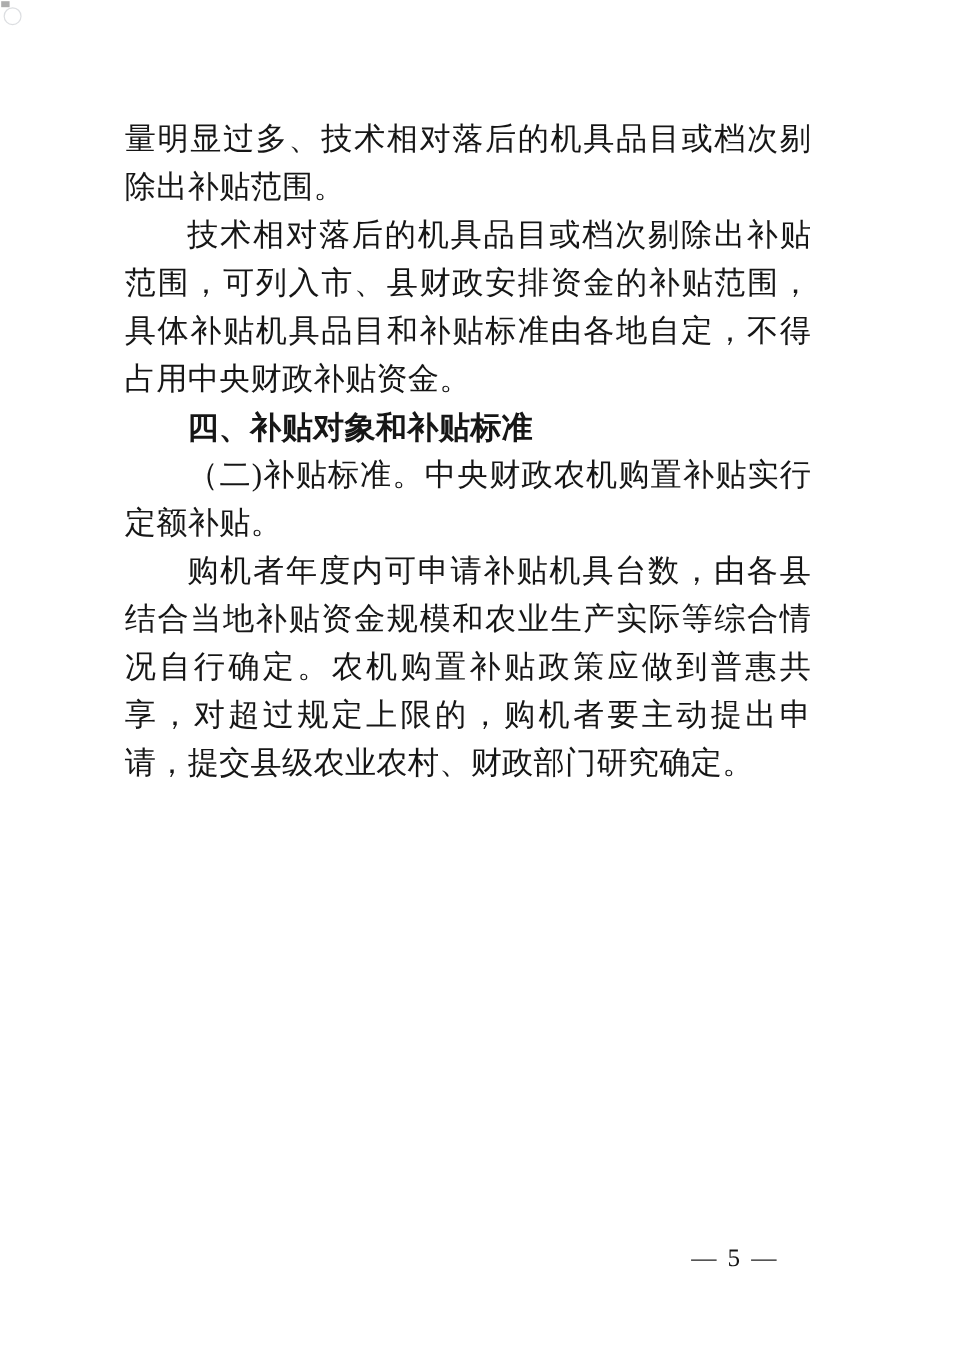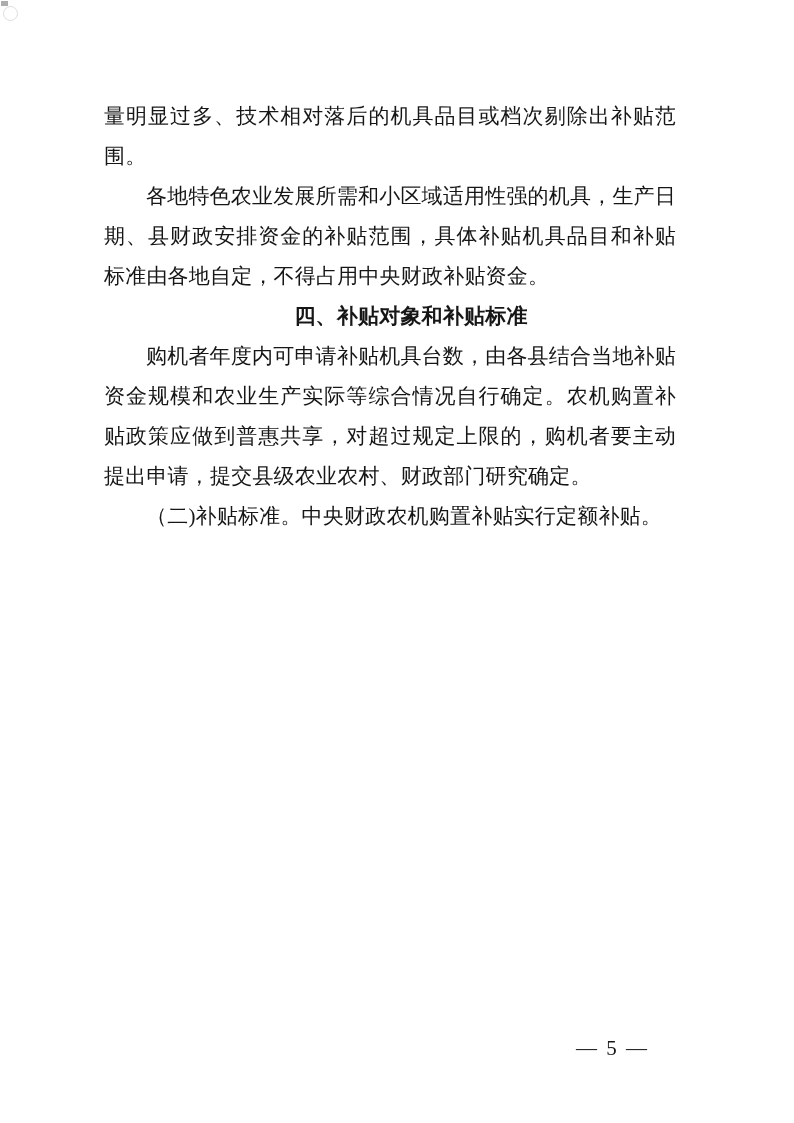--- a/index.html
+++ b/index.html
@@ -40,34 +40,34 @@
     opacity: 0.5;
   }
   .content {
     position: absolute;
     left: 104px;
     top: 96px;
     width: 572px;
   }
   .para {
     margin: 0;
-    font-size: 21px;
+    font-size: 26px;
     line-height: 40px;
     letter-spacing: 0.2px;
     text-align: justify;
     text-indent: 2em;
     word-break: break-all;
   }
   .para.no-indent {
     text-indent: 0;
   }
   .para.heading {
     font-weight: bold;
     font-family: "Liberation Sans", "DejaVu Sans", sans-serif;
-    text-align: center;
+    text-align: left;
   }
   .page-number {
     position: absolute;
     left: 576px;
     top: 1036px;
     font-size: 21px;
     line-height: 24px;
     letter-spacing: 2px;
     color: #161616;
     white-space: nowrap;
@@ -76,21 +76,21 @@
 </head>
 <body>
 
 <div class="page">
 
   <div class="scan-dot"></div>
   <div class="scan-ring"></div>
 
   <div class="content">
     <p class="para no-indent">量明显过多、技术相对落后的机具品目或档次剔除出补贴范围。</p>
-    <p class="para">各地特色农业发展所需和小区域适用性强的机具，生产日期、县财政安排资金的补贴范围，具体补贴机具品目和补贴标准由各地自定，不得占用中央财政补贴资金。</p>
+    <p class="para">技术相对落后的机具品目或档次剔除出补贴范围，可列入市、县财政安排资金的补贴范围，具体补贴机具品目和补贴标准由各地自定，不得占用中央财政补贴资金。</p>
     <p class="para heading">四、补贴对象和补贴标准</p>
+    <p class="para">（二)补贴标准。中央财政农机购置补贴实行定额补贴。</p>
     <p class="para">购机者年度内可申请补贴机具台数，由各县结合当地补贴资金规模和农业生产实际等综合情况自行确定。农机购置补贴政策应做到普惠共享，对超过规定上限的，购机者要主动提出申请，提交县级农业农村、财政部门研究确定。</p>
-    <p class="para">（二)补贴标准。中央财政农机购置补贴实行定额补贴。</p>
   </div>
 
   <div class="page-number">— 5 —</div>
 
 </div>
 
 </body></html>

